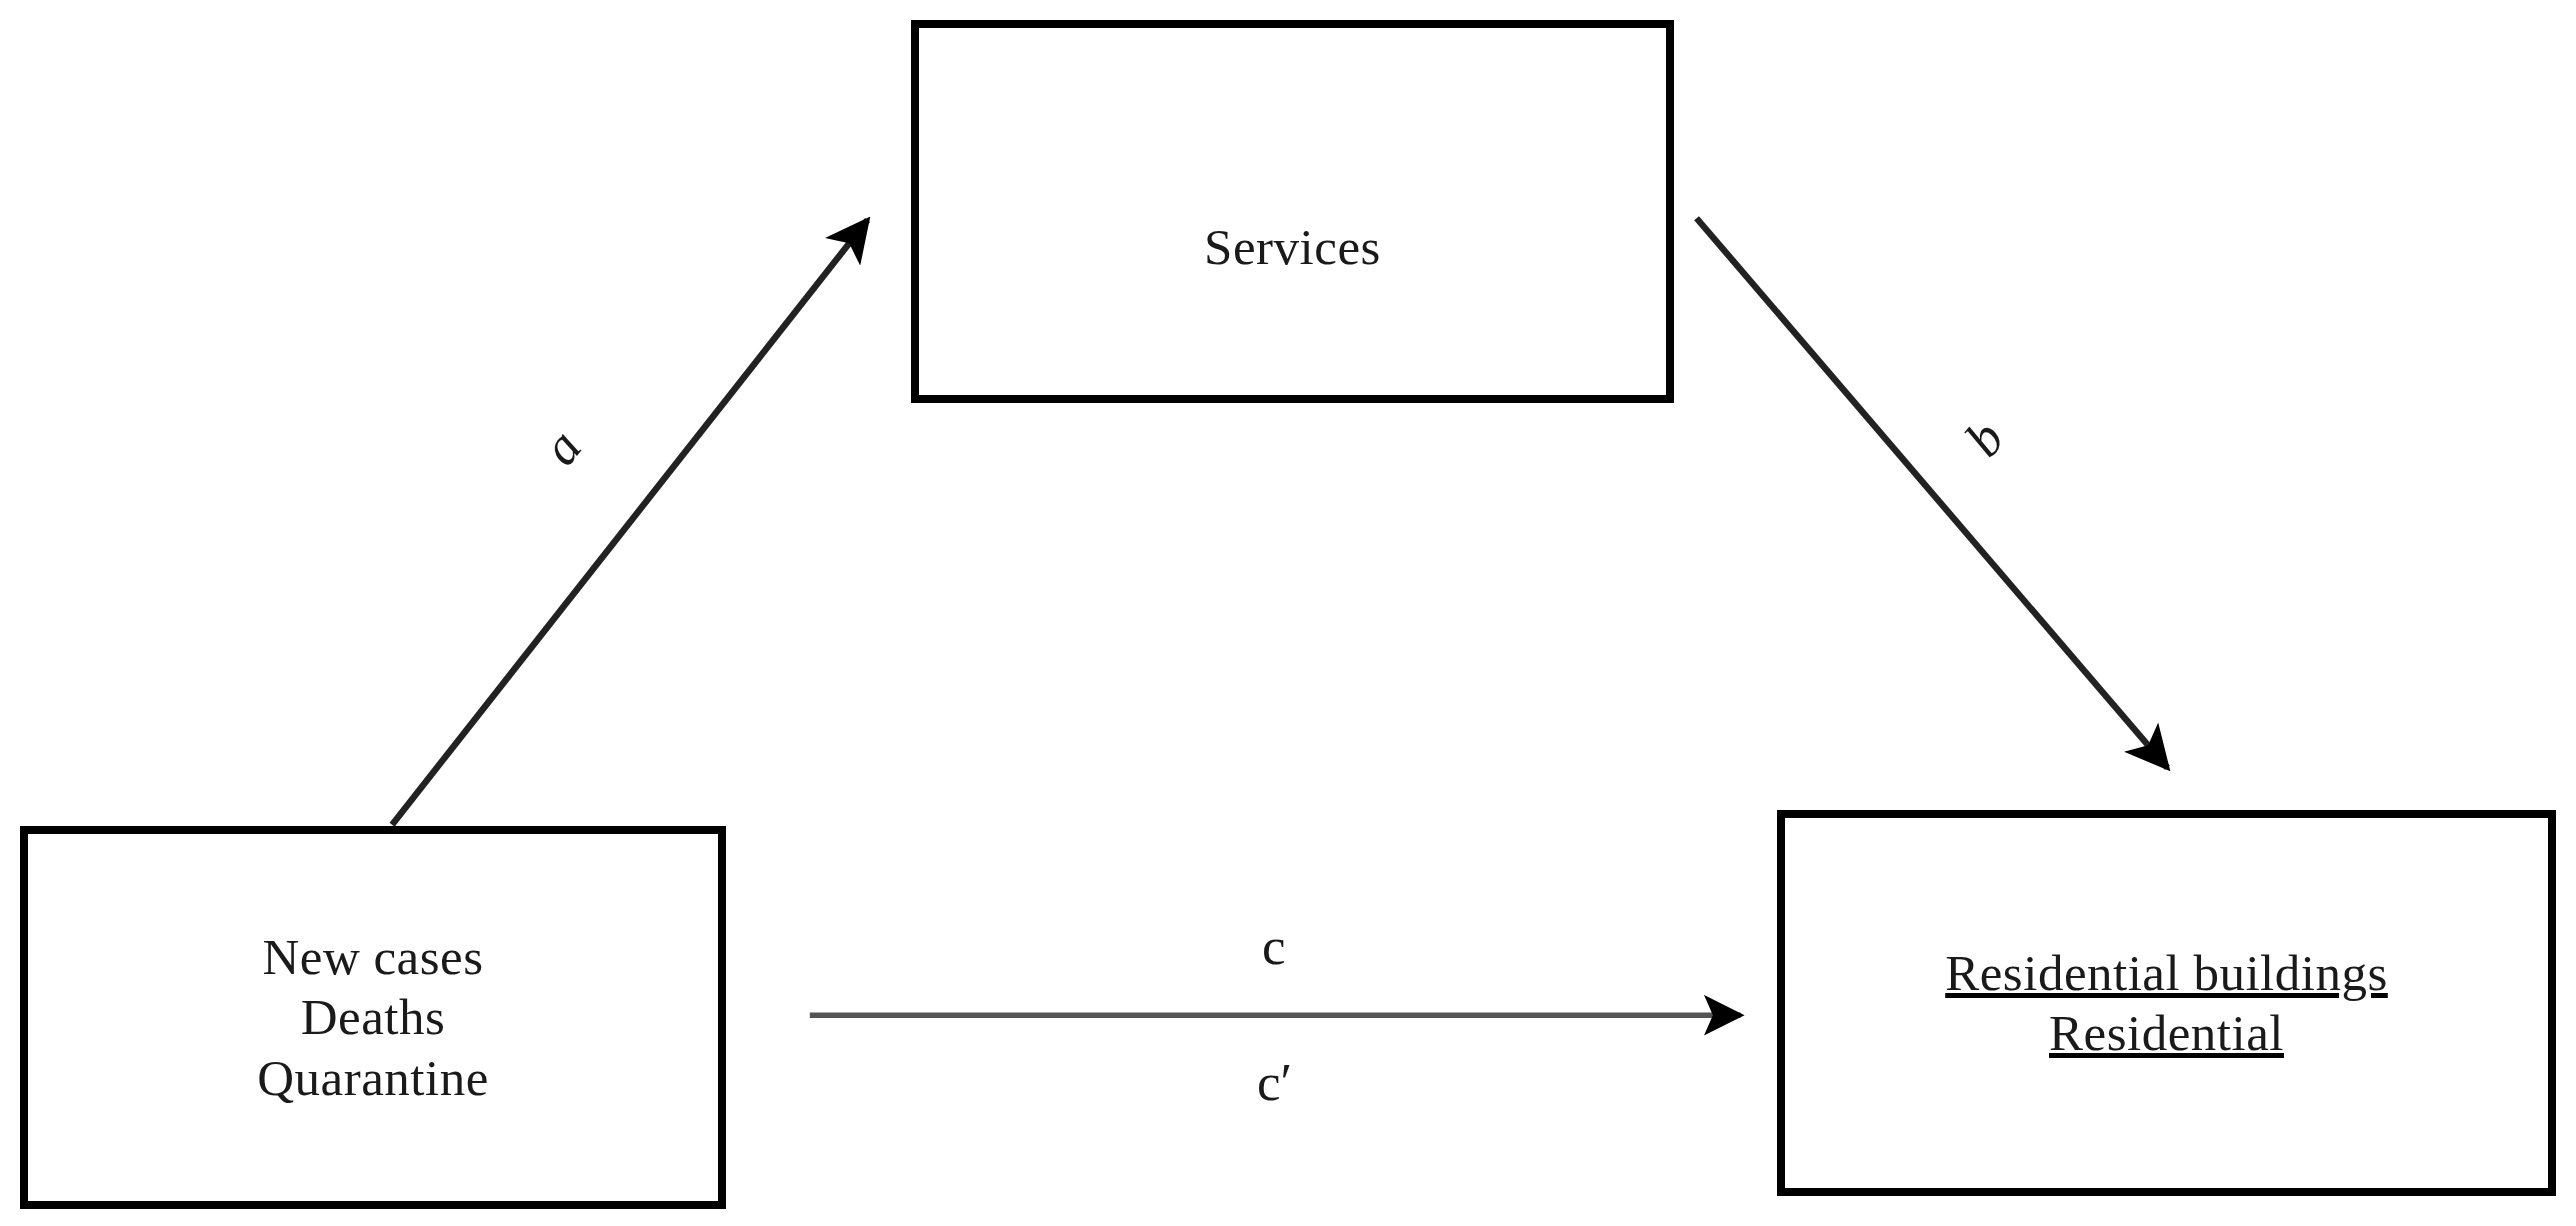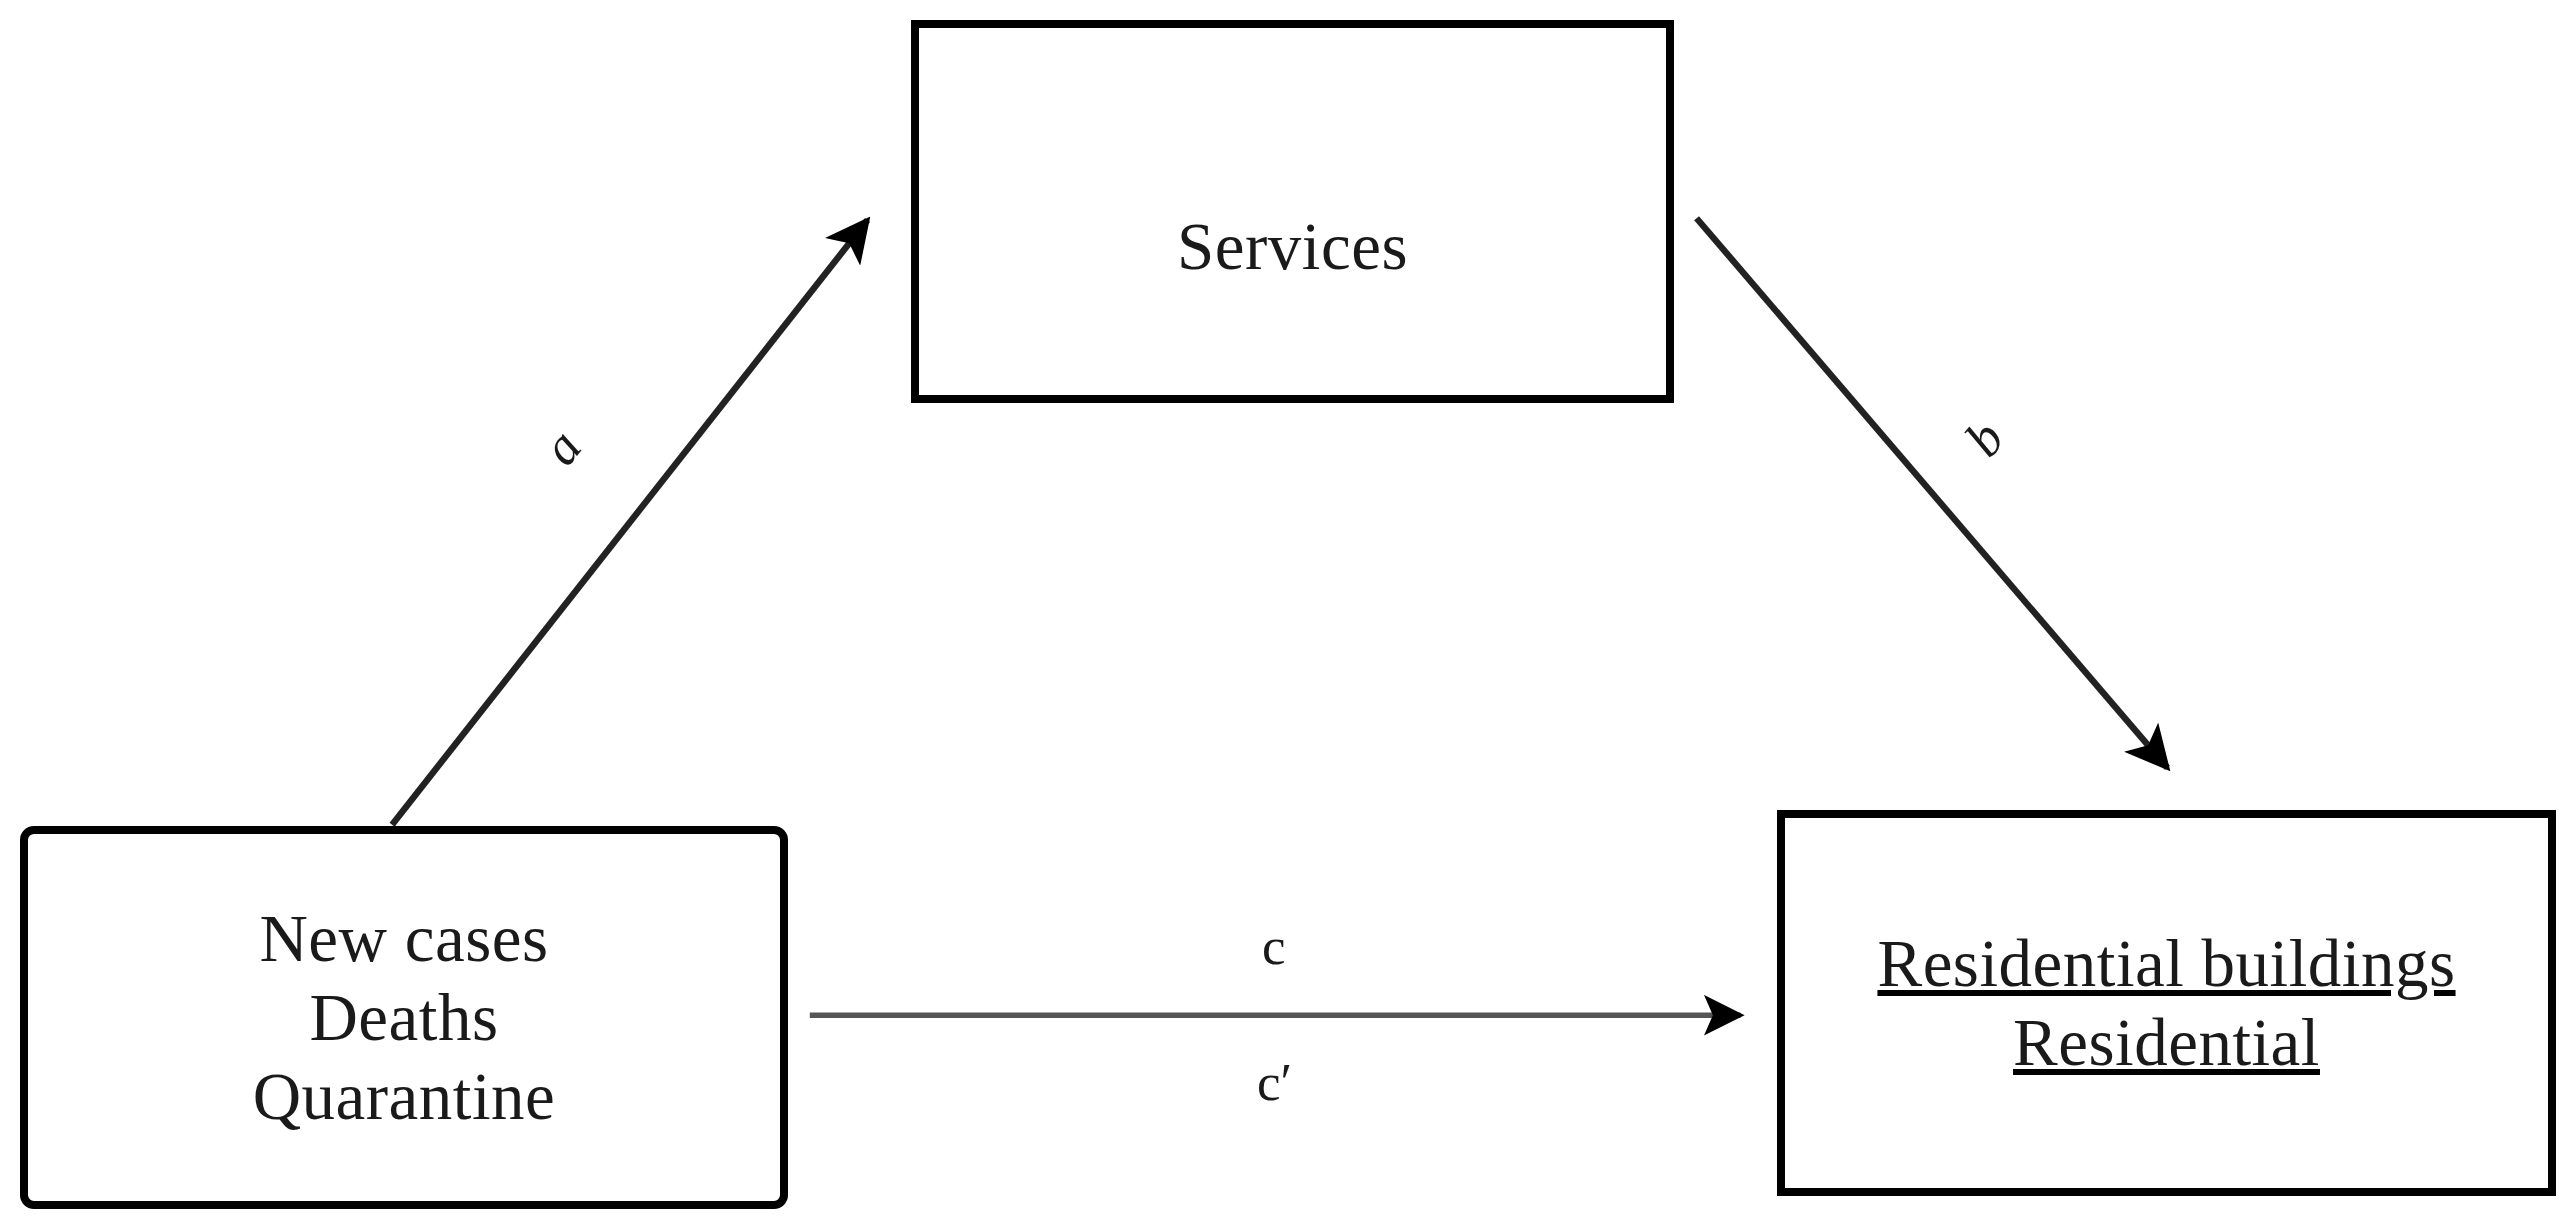--- a/index.html
+++ b/index.html
@@ -22,43 +22,42 @@
     box-sizing: border-box;
     border: 8.2px solid #000000;
     background: #ffffff;
     display: flex;
     flex-direction: column;
     align-items: center;
     justify-content: center;
   }
   .node-label-line {
     font-family: "Liberation Serif", "DejaVu Serif", serif;
-    font-size: 67px;
+    font-size: 51px;
     line-height: 1.18;
     color: #1a1a1a;
     white-space: nowrap;
     text-align: left;
     letter-spacing: 0.5px;
   }
   #node-services {
     left: 911px;
     top: 20px;
     width: 763px;
     height: 383px;
     justify-content: center;
   }
   #node-services .node-label-line {
     margin-top: 71px;
   }
   #node-predictors {
     left: 20px;
     top: 826px;
-    width: 768px;
+    width: 706px;
     height: 383px;
-    border-radius: 14px;
   }
   #node-outcomes {
     left: 1777px;
     top: 810px;
     width: 779px;
     height: 386px;
     text-decoration: underline;
   }
   #edges-layer {
     position: absolute;

